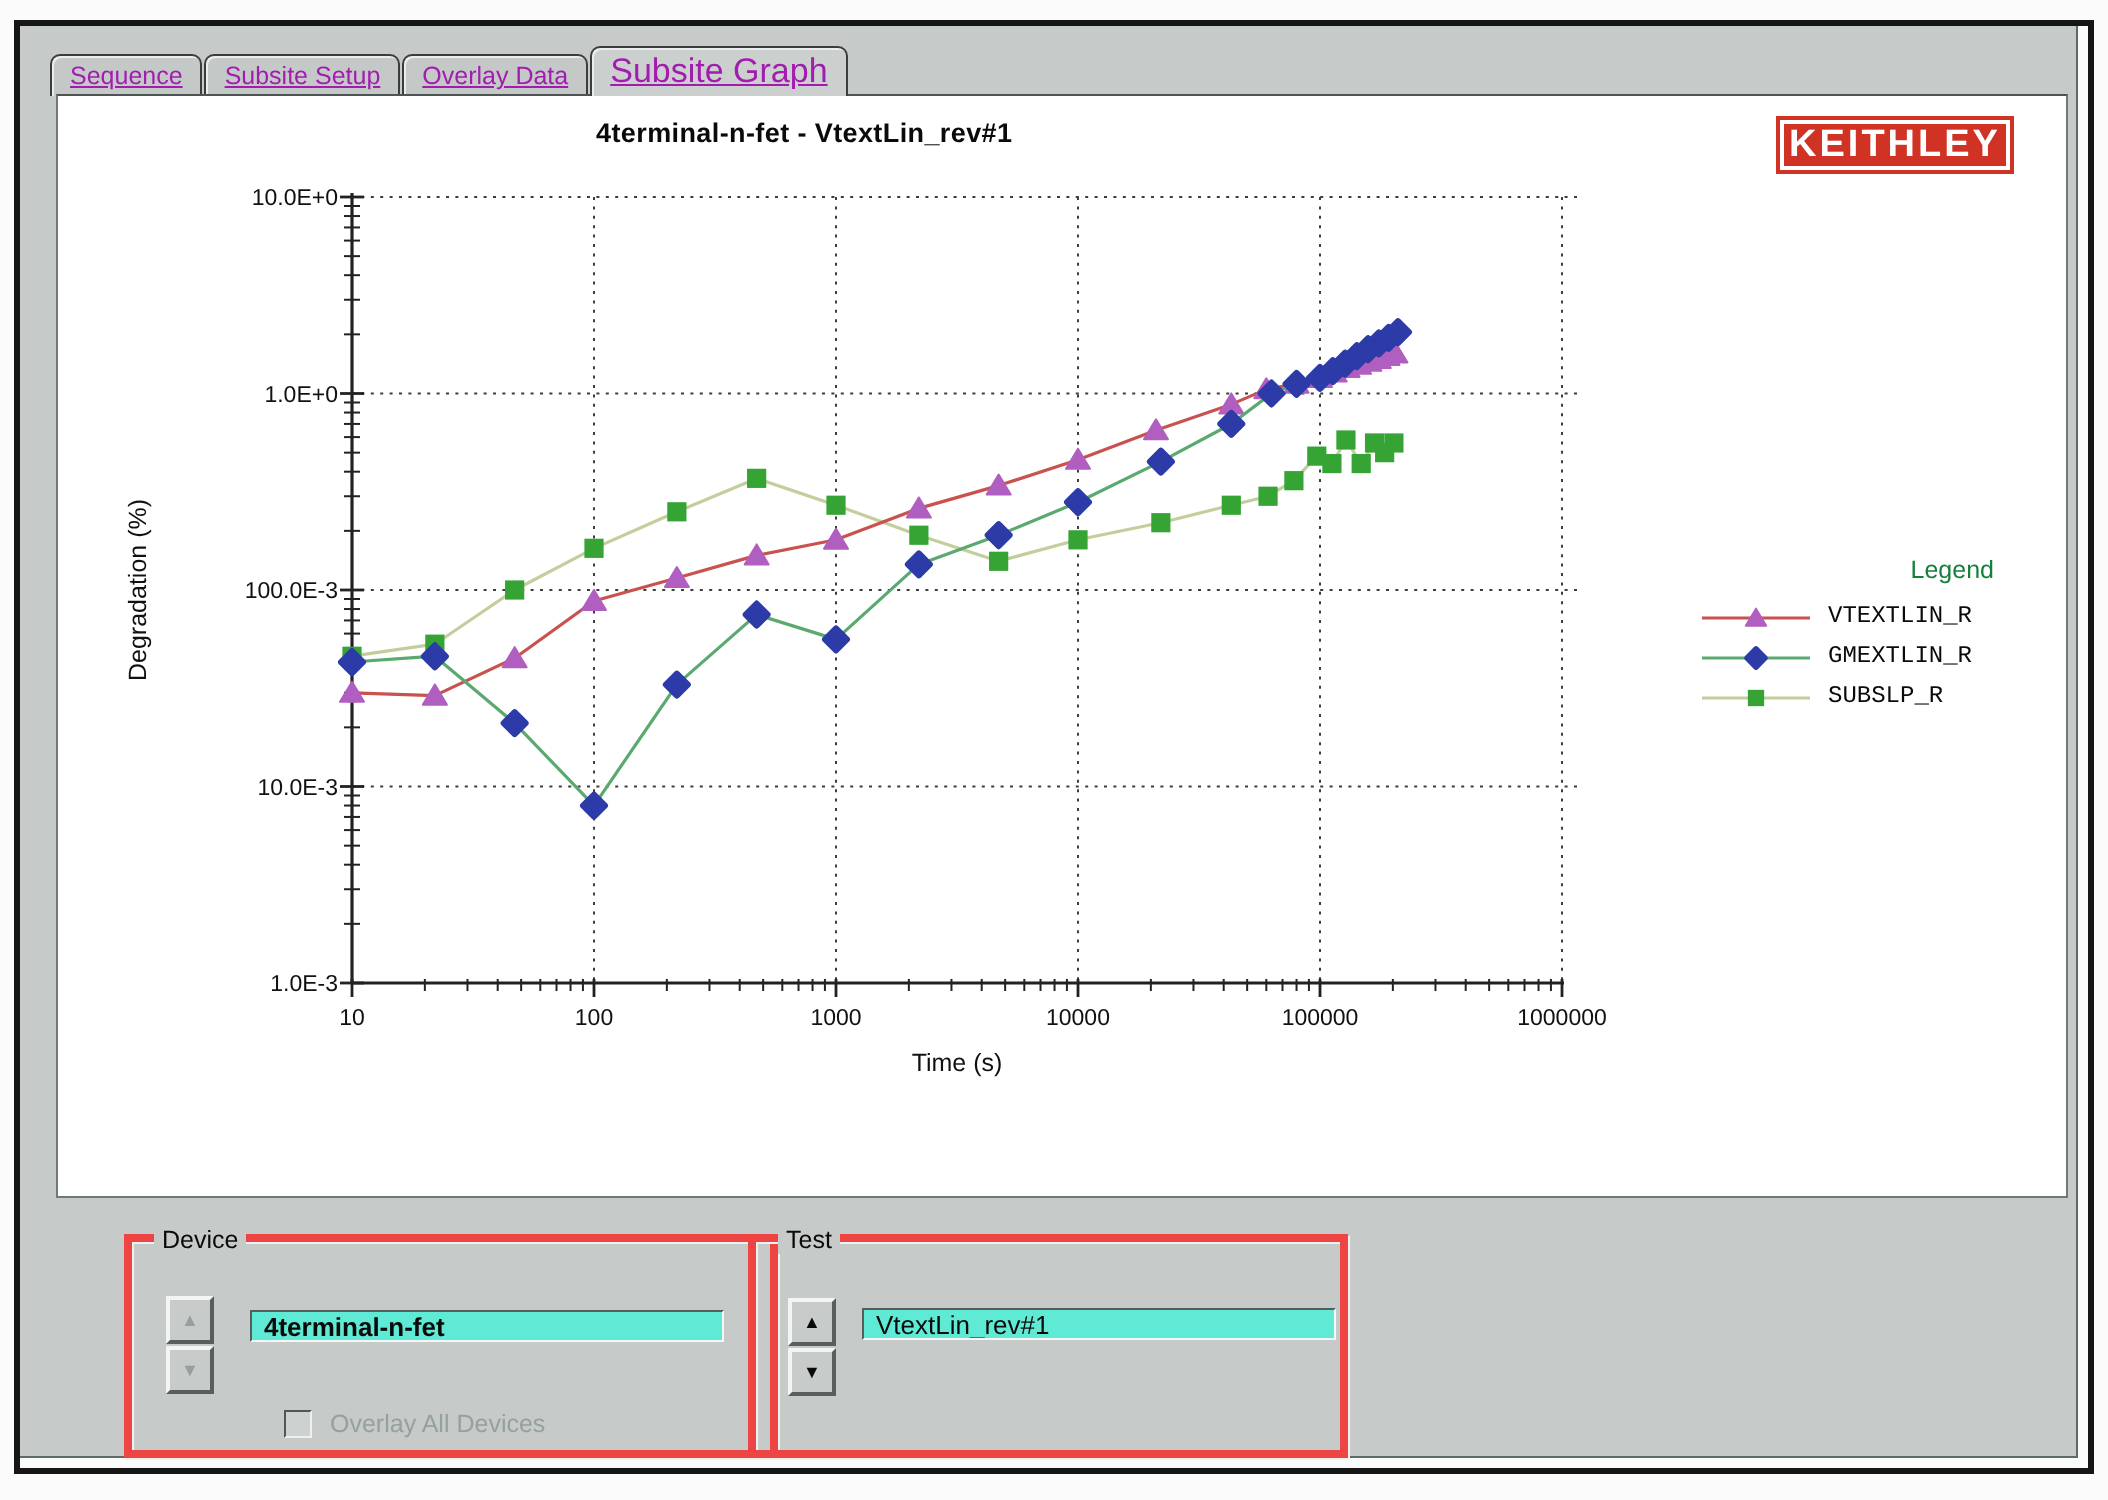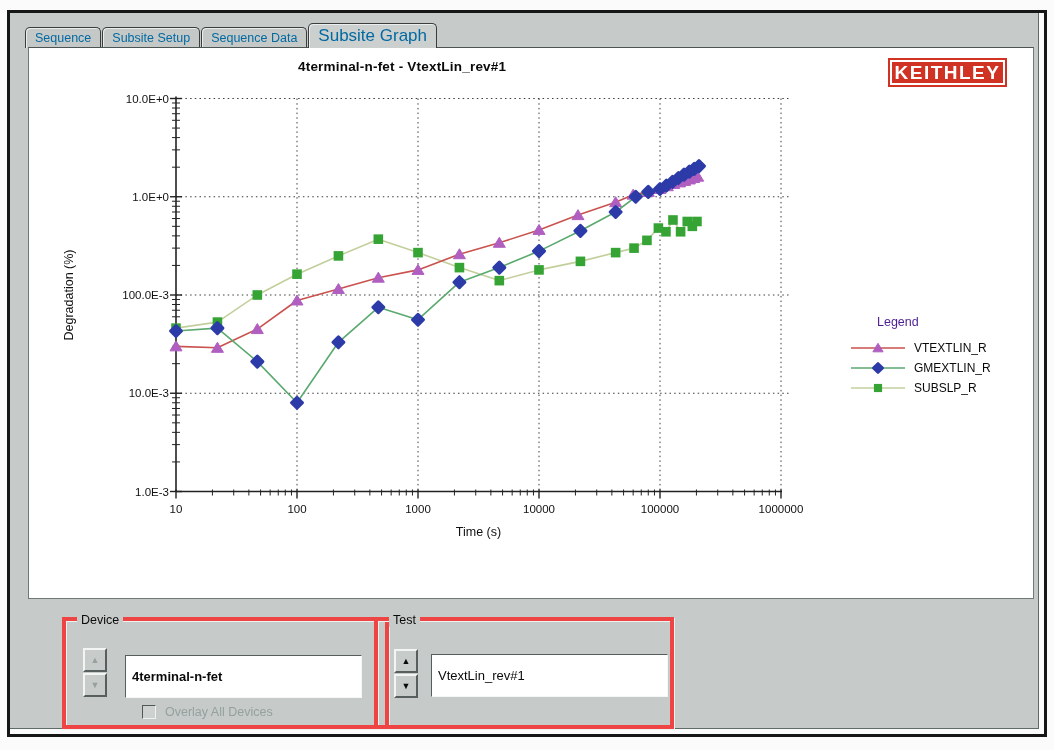--- a/index.html
+++ b/index.html
@@ -14,21 +14,21 @@
     box-shadow: inset -5px -5px 0 #fbfbfb, inset -6px -6px 0 #5f6b69;
   }
   .client{position:absolute;left:0;top:0;right:6px;bottom:6px;}
 
   
   .tabs{position:absolute;left:15px;top:10px;height:25px;display:flex;align-items:flex-end;}
   .tab{
     box-sizing:border-box;height:21px;background:#c4c9c8;
     border:1px solid #3c3c3c;border-bottom:none;border-radius:5px 5px 0 0;
     padding:0 9px;font-size:12.5px;line-height:20px;white-space:nowrap;
-    box-shadow:inset 1px 1px 0 #e9eded;margin-right:1px;color:#0369a1;
+    box-shadow:inset 1px 1px 0 #e9eded;margin-right:1px;color:#a21caf;text-decoration:underline;
   }
   .tab.active{
     height:25px;line-height:23px;background:#cbd0cf;position:relative;z-index:3;
     font-size:17px;
   }
 
   
   .panel{
     position:absolute;left:18px;top:34px;width:1004px;height:550px;
     background:#ffffff;border:1px solid #6f7977;border-top-color:#4c5553;
@@ -47,22 +47,22 @@
     width:100%;height:100%;display:flex;align-items:center;justify-content:center;
     box-sizing:border-box;border:2px solid #ffffff;outline:2px solid var(--kred);
     background:var(--kred);
     color:#fff;font-weight:bold;font-size:19px;letter-spacing:1.5px;
     font-stretch:condensed;
   }
   svg.chart{position:absolute;left:0;top:0;}
 
   
   .legend{position:absolute;left:820px;top:230px;width:190px;}
-  .legend-title{font-size:12.5px;color:#4c1d95;margin-left:28px;width:120px;text-align:left;margin-bottom:9px;margin-top:37px;}
-  .legend-row{display:flex;align-items:center;height:20px;}
+  .legend-title{font-size:12.5px;color:#15803d;margin-left:28px;width:120px;text-align:right;margin-bottom:9px;}
+  .legend-row{display:flex;align-items:flex-start;height:20px;font-family:Liberation Mono, monospace;}
   .legend-row svg{flex:0 0 58px;}
   .legend-label{font-size:12px;color:#0a0a0a;margin-left:7px;white-space:nowrap;}
 
   
   .groupbox{
     position:absolute;height:112px;box-sizing:border-box;
     border:4px solid #ef4444;box-shadow:1px 1px 0 #eef2f1, inset 1px 1px 0 #eef2f1;
   }
   .groupbox-label{
     position:absolute;top:-8px;left:11px;background:#c6cbca;padding:0 4px;
@@ -77,22 +77,22 @@
     border:2px solid;border-color:#f2f5f4 #565f5e #565f5e #f2f5f4;
     display:flex;align-items:center;justify-content:center;
     font-size:9px;line-height:9px;padding:0;cursor:default;
     font-family:"Liberation Sans",sans-serif;
   }
   .spin-up{margin-bottom:1px;}
   .arrow-gray{color:#96a09e;}
   .arrow-black{color:#0a0a0a;}
 
   .field{
-    position:absolute;box-sizing:border-box;height:43px;
-    background:#ffffff;border:1px solid;border-color:#555e5c #f4f7f6 #f4f7f6 #555e5c;
+    position:absolute;box-sizing:border-box;height:16px;
+    background:#5eead4;border:1px solid;border-color:#555e5c #f4f7f6 #f4f7f6 #555e5c;
     font-size:13px;padding:0 6px;color:#0a0a0a;outline:none;
     font-family:"Liberation Sans",sans-serif;
   }
   .field.bold{font-weight:bold;}
 
   .checkbox-row{position:absolute;left:76px;top:84px;display:flex;align-items:center;}
   .checkbox{
     box-sizing:border-box;width:14px;height:14px;background:#cdd2d1;
     border:1px solid;border-color:#4e5856 #eef1f0 #eef1f0 #4e5856;margin-right:9px;
   }
@@ -100,21 +100,21 @@
 </style>
 </head>
 <body>
 
 <div class="frame">
 <div class="client">
 
   <div class="tabs">
     <div class="tab">Sequence</div>
     <div class="tab">Subsite Setup</div>
-    <div class="tab">Sequence Data</div>
+    <div class="tab">Overlay Data</div>
     <div class="tab active">Subsite Graph</div>
   </div>
 
   <div class="panel">
     <div class="chart-title">4terminal-n-fet - VtextLin_rev#1</div>
 
     <div class="logo">
       <div class="logo-inner">KEITHLEY</div>
     </div>
 

